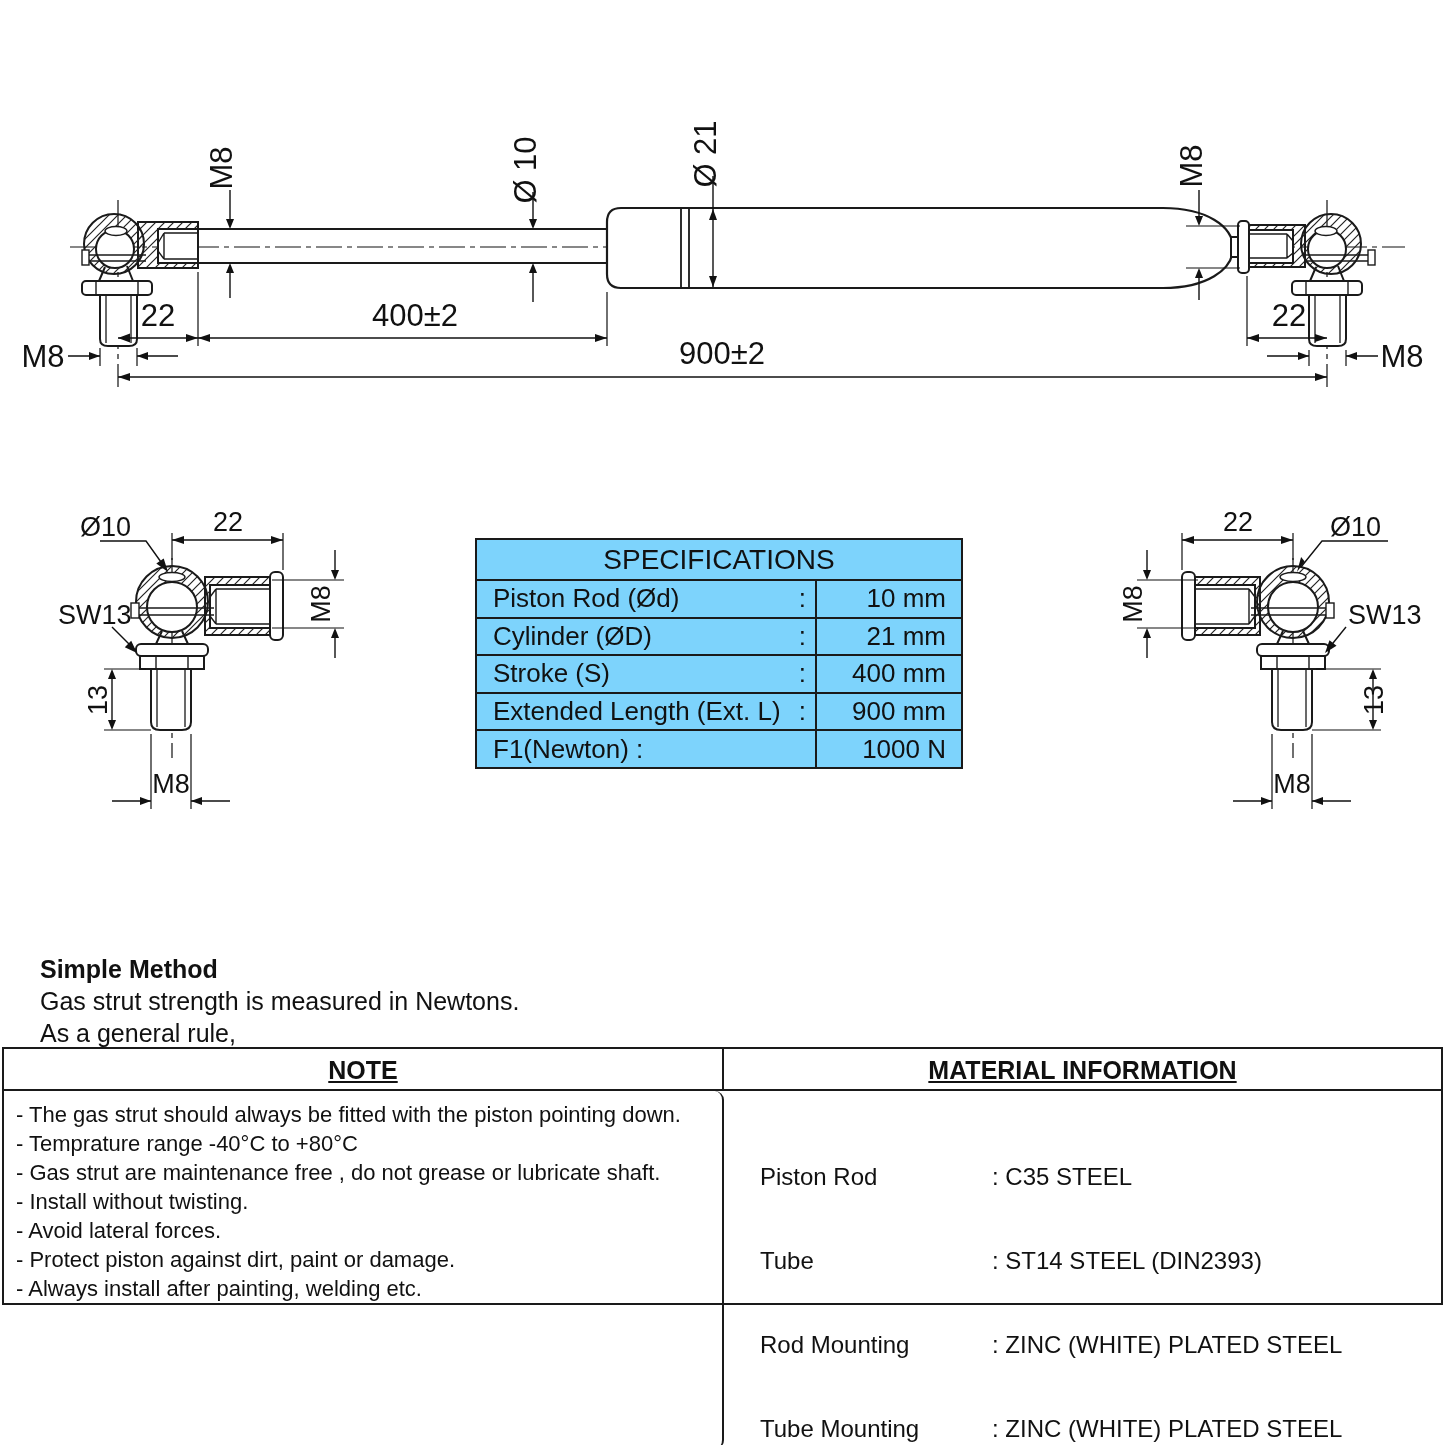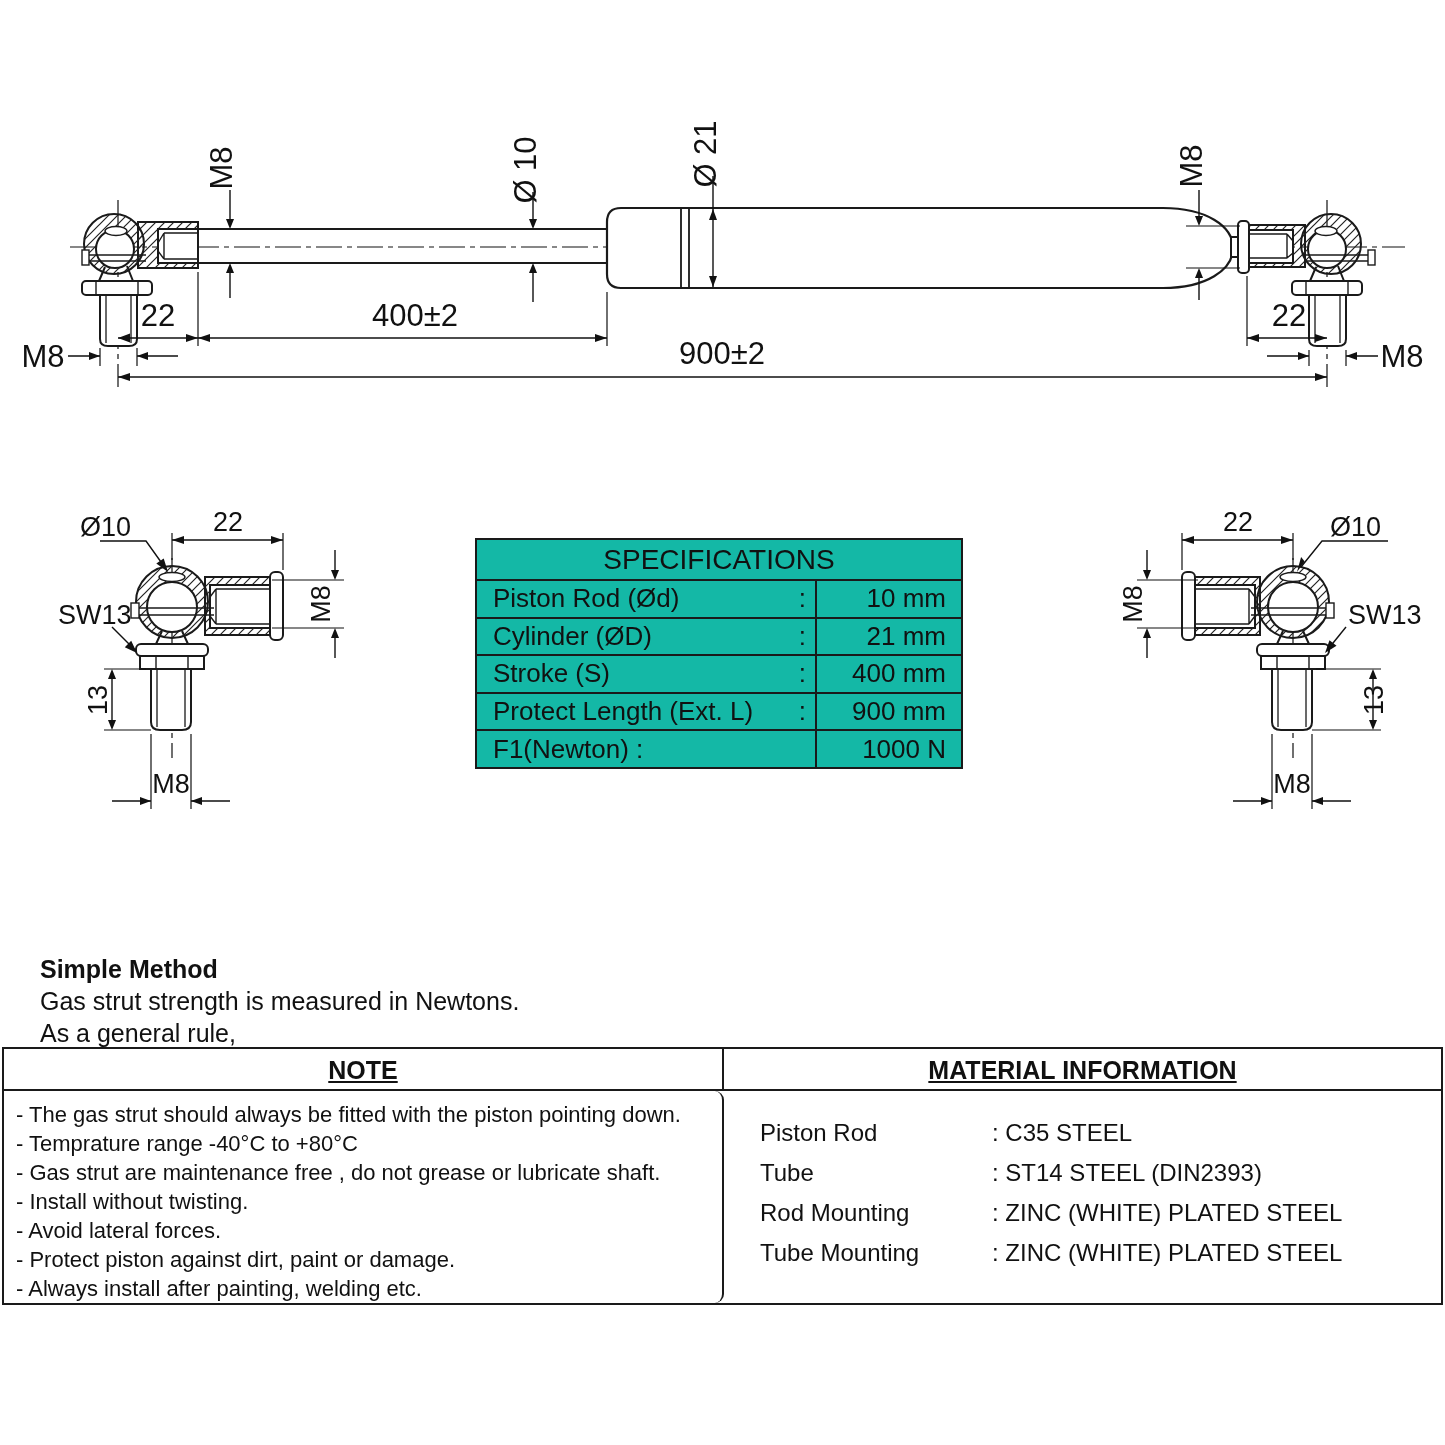--- a/index.html
+++ b/index.html
@@ -9,21 +9,21 @@
   }
   svg{position:absolute;left:0;}
   svg text{font-family:"Liberation Sans",sans-serif;fill:#111;}
   .dimtxt{font-size:31px;}
   .dettxt{font-size:27px;}
 
   
   .spec-table{
     position:absolute;left:475px;top:538px;width:488px;height:231px;
     border:2px solid #1a1a1a;box-sizing:border-box;display:flex;flex-direction:column;
-    background:#14b8a6;font-size:26px;
+    background:#7dd3fc;font-size:26px;
   }
   .spec-title{
     height:39px;line-height:39px;text-align:center;font-size:28px;
     border-bottom:2px solid #1a1a1a;
   }
   .spec-row{flex:1;display:flex;border-bottom:2px solid #1a1a1a;align-items:center;}
   .spec-row:last-child{border-bottom:none;}
   .spec-label{
     width:340px;box-sizing:border-box;align-self:stretch;display:flex;align-items:center;
     padding-left:16px;border-right:2px solid #1a1a1a;
@@ -42,21 +42,21 @@
     border:2px solid #1a1a1a;box-sizing:border-box;background:#fff;
     display:grid;grid-template-columns:720px 1fr;grid-template-rows:42px 1fr;
   }
   .bt-header{
     font-weight:bold;font-size:25px;text-align:center;line-height:42px;
     border-bottom:2px solid #1a1a1a;box-sizing:border-box;text-decoration:underline;
   }
   .bt-header.left,.note-body{border-right:2px solid #1a1a1a;}
   .note-body{box-sizing:border-box;padding:9px 10px 0 12px;font-size:22px;line-height:29px;border-radius:9px;}
   .mat-body{box-sizing:border-box;padding:22px 10px 0 36px;font-size:24px;}
-  .mat-row{display:grid;grid-template-columns:232px 1fr;line-height:40px;}
+  .mat-row{display:grid;grid-template-columns:232px 1fr;line-height:40px;margin-top:44px;}
 </style>
 </head>
 <body>
 
 <div class="sheet">
 
   <svg style="top:0" width="1445" height="440" viewBox="0 0 1445 440">
     <defs>
       <pattern id="hatch" width="9" height="9" patternUnits="userSpaceOnUse">
         <path d="M0,9 L9,0 M-2,2 L2,-2 M7,11 L11,7" stroke="#222" stroke-width="1.2" fill="none"></path>
@@ -304,21 +304,21 @@
     <div class="spec-row">
       <div class="spec-label">
         <span class="lbl">Stroke (S)</span>
         <span class="sep">:</span>
       </div>
       <div class="spec-value">400 mm</div>
     </div>
 
     <div class="spec-row">
       <div class="spec-label">
-        <span class="lbl">Protect Length (Ext. L)</span>
+        <span class="lbl">Extended Length (Ext. L)</span>
         <span class="sep">:</span>
       </div>
       <div class="spec-value">900 mm</div>
     </div>
 
     <div class="spec-row">
       <div class="spec-label">
         <span class="lbl">F1(Newton) :</span>
         <span class="sep"></span>
       </div>

